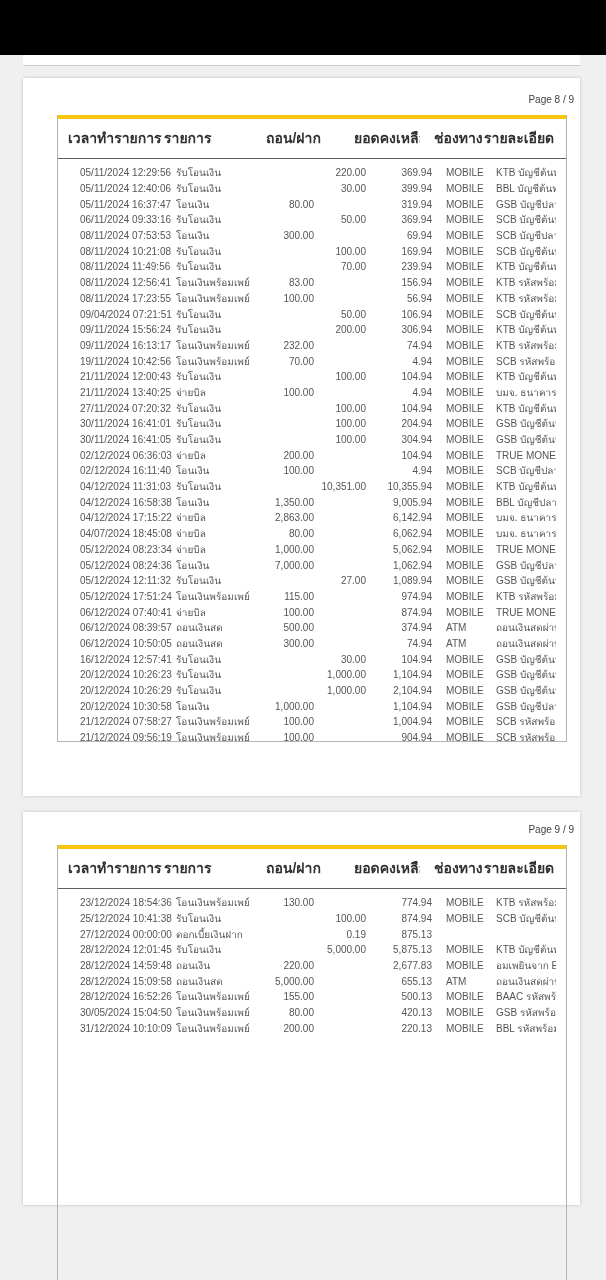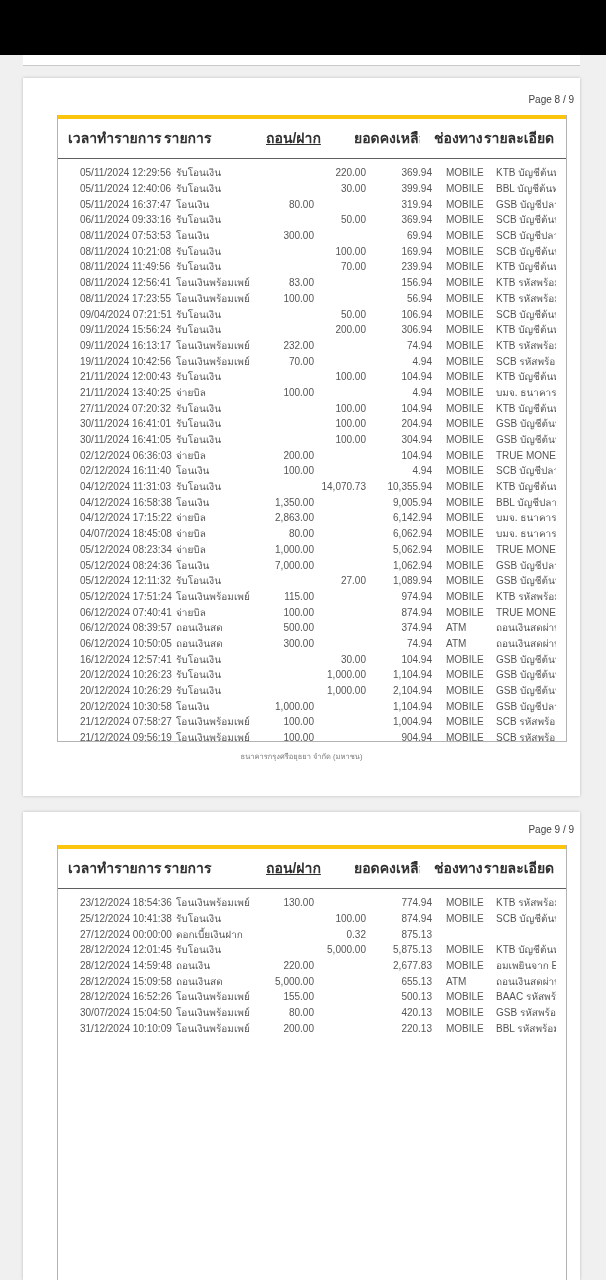--- a/index.html
+++ b/index.html
@@ -14,21 +14,21 @@
   }
   .prev-page-edge{
     position:absolute;top:55px;left:23px;width:557px;height:10px;
     background:#fff;border-bottom:1px solid #c9c9c9;
   }
   .page{
     position:absolute;left:23px;width:557px;background:#fff;
     box-shadow:0 0 3px rgba(0,0,0,0.22);
   }
   #page8{top:78px;height:718px;}
-  #page9{top:812px;height:468px;}
+  #page9{top:812px;height:393px;}
   .page-label{
     position:absolute;right:6px;font-size:10px;color:#3f3f3f;
   }
   #page8 .page-label{top:16px;}
   #page9 .page-label{top:12px;}
   .txn-table{
     position:absolute;left:34px;width:510px;
     border-left:1px solid #b3b3b3;border-right:1px solid #b3b3b3;
     box-sizing:border-box;
   }
@@ -36,21 +36,21 @@
   #page9 .txn-table{top:33px;height:435px;}
   .accent-bar{height:4px;background:var(--accent,#fbc40d);}
   .thead{
     display:grid;
     grid-template-columns:96px 92px 98px 66px 14px 50px 1fr;
     padding:8px 10px 9px 10px;
     border-bottom:1px solid #5f5f5f;
     font-size:14px;font-weight:bold;color:#303030;
   }
   .thead .h{white-space:nowrap;overflow:hidden;}
-  .thead .h.amount{padding-left:10px;text-decoration:underline;}
+  .thead .h.amount{padding-left:10px;}
   .thead .h.balance{text-align:left;}
   .tbody{padding:6px 10px 8px 10px;}
   .row{
     display:grid;
     grid-template-columns:96px 92px 46px 52px 66px 14px 50px 1fr;
     height:15.7px;align-items:center;
     font-size:10px;color:#555;margin-left:12px;
   }
   .row .c{white-space:nowrap;overflow:hidden;}
   .row .num{text-align:right;}
@@ -276,21 +276,21 @@
     <span class="c num"></span>
     <span class="c num">4.94</span>
     <span class="c"></span>
     <span class="c">MOBILE</span>
     <span class="c">SCB บัญชีปลายทาง : X367787</span>
   </div>
         <div class="row">
     <span class="c">04/12/2024 11:31:03</span>
     <span class="c">รับโอนเงิน</span>
     <span class="c num"></span>
-    <span class="c num">14,070.73</span>
+    <span class="c num">10,351.00</span>
     <span class="c num">10,355.94</span>
     <span class="c"></span>
     <span class="c">MOBILE</span>
     <span class="c">KTB บัญชีต้นทาง : X558908</span>
   </div>
         <div class="row">
     <span class="c">04/12/2024 16:58:38</span>
     <span class="c">โอนเงิน</span>
     <span class="c num">1,350.00</span>
     <span class="c num"></span>
@@ -445,21 +445,20 @@
     <span class="c num">100.00</span>
     <span class="c num"></span>
     <span class="c num">904.94</span>
     <span class="c"></span>
     <span class="c">MOBILE</span>
     <span class="c">SCB รหัสพร้อมเพย์ : X543854</span>
   </div>
       </div>
   </div>
   <div class="page-footer">
-    <div>ธนาคารกรุงศรีอยุธยา จำกัด (มหาชน)</div>
   </div>
 </div>
 
 <div class="page" id="page9">
   <div class="page-label">Page 9 / 9</div>
   <div class="txn-table">
     <div class="accent-bar"></div>
     <div class="thead">
       <span class="h">เวลาทำรายการ</span>
       <span class="h">รายการ</span>
@@ -487,21 +486,21 @@
     <span class="c num">100.00</span>
     <span class="c num">874.94</span>
     <span class="c"></span>
     <span class="c">MOBILE</span>
     <span class="c">SCB บัญชีต้นทาง : X210088</span>
   </div>
         <div class="row">
     <span class="c">27/12/2024 00:00:00</span>
     <span class="c">ดอกเบี้ยเงินฝาก</span>
     <span class="c num"></span>
-    <span class="c num">0.32</span>
+    <span class="c num">0.19</span>
     <span class="c num">875.13</span>
     <span class="c"></span>
     <span class="c"></span>
     <span class="c"></span>
   </div>
         <div class="row">
     <span class="c">28/12/2024 12:01:45</span>
     <span class="c">รับโอนเงิน</span>
     <span class="c num"></span>
     <span class="c num">5,000.00</span>
@@ -534,21 +533,21 @@
     <span class="c">28/12/2024 16:52:26</span>
     <span class="c">โอนเงินพร้อมเพย์</span>
     <span class="c num">155.00</span>
     <span class="c num"></span>
     <span class="c num">500.13</span>
     <span class="c"></span>
     <span class="c">MOBILE</span>
     <span class="c">BAAC รหัสพร้อมเพย์ : X864862</span>
   </div>
         <div class="row">
-    <span class="c">30/07/2024 15:04:50</span>
+    <span class="c">30/05/2024 15:04:50</span>
     <span class="c">โอนเงินพร้อมเพย์</span>
     <span class="c num">80.00</span>
     <span class="c num"></span>
     <span class="c num">420.13</span>
     <span class="c"></span>
     <span class="c">MOBILE</span>
     <span class="c">GSB รหัสพร้อมเพย์ : X407089</span>
   </div>
         <div class="row">
     <span class="c">31/12/2024 10:10:09</span>

